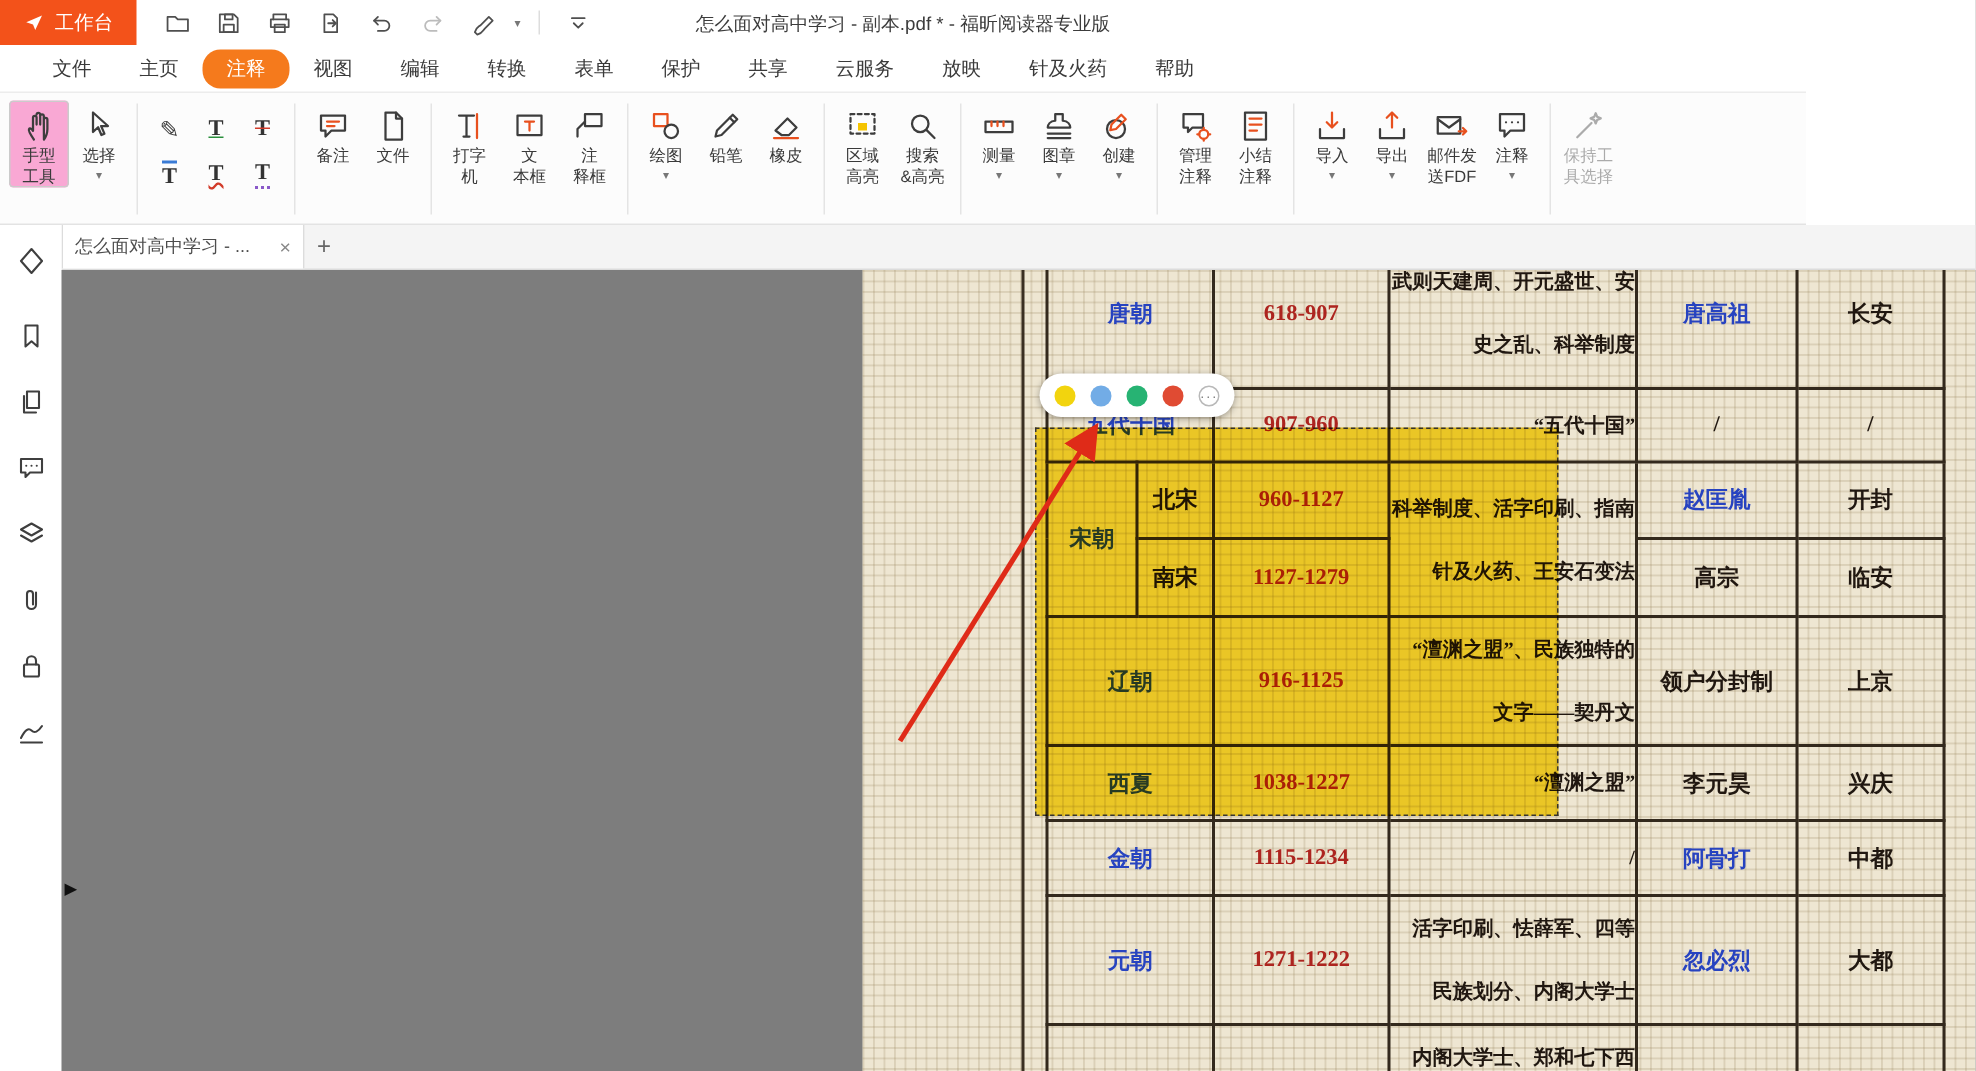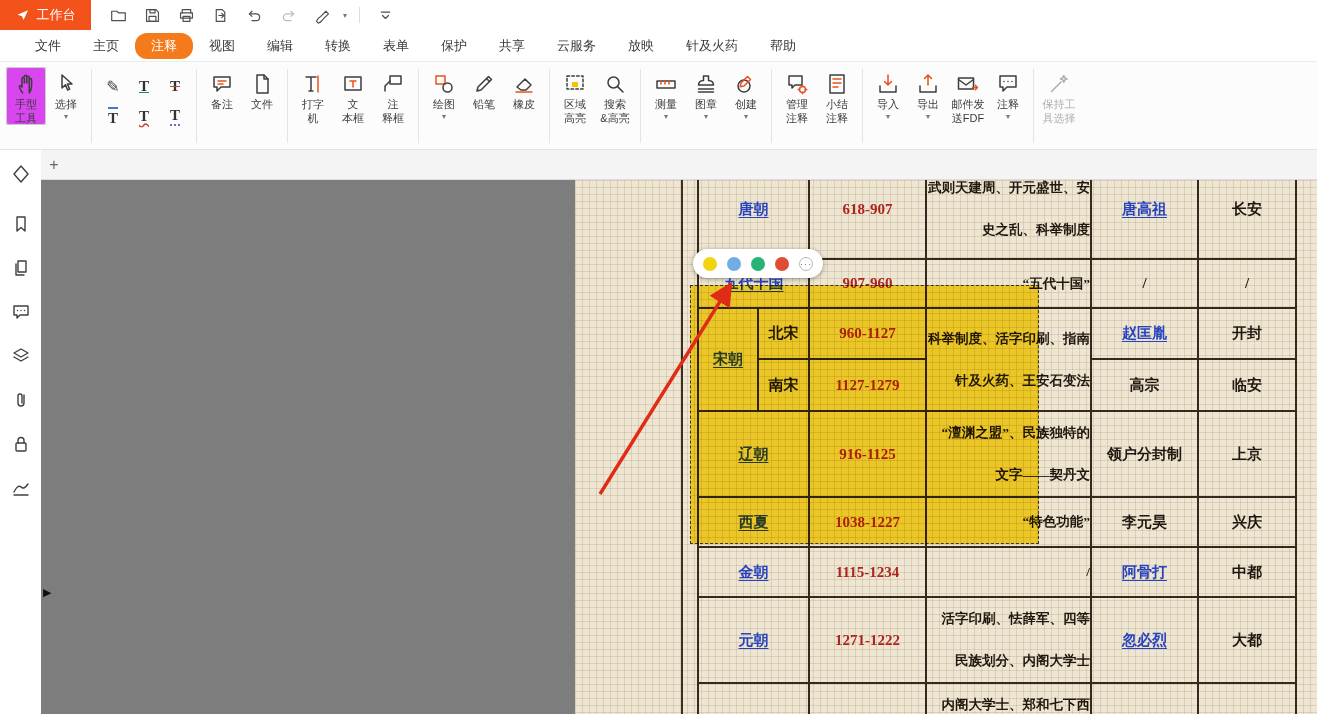--- a/index.html
+++ b/index.html
@@ -1,18 +1,18 @@
 <!DOCTYPE html>
 <html><head>
 <meta charset="utf-8">
 <style>
   * { margin:0; padding:0; box-sizing:border-box; }
   html,body { width:1317px; height:714px; overflow:hidden; background:#fff;
               font-family:"Liberation Sans", sans-serif; }
-  .app { position:relative; width:1317px; height:714px;padding-left:36px; }
+  .app { position:relative; width:1204px; height:714px;padding-left:36px; }
 
   
   .titlebar { position:absolute; left:0; top:0; width:100%; height:30px; background:#fff;
               display:flex; align-items:center; }
   .logo { width:91px; height:30px; background:#f3521a; color:#fff; display:flex; align-items:center;
           justify-content:center; gap:6px; font-size:13px; cursor:default; }
   .logo svg { width:15px; height:15px; }
   .quick { display:flex; align-items:center; gap:8px; margin-left:14px; }
   .qi { width:26px; height:24px; display:flex; align-items:center; justify-content:center; border-radius:3px; }
   .qi svg { width:17px; height:17px; }
@@ -29,21 +29,21 @@
   .menu-item.active { background:#f57a1c; color:#fff; }
 
   
   .ribbon { position:absolute; left:0; top:62px; width:100%; height:88px; background:#fcfcfc;
             border-bottom:1px solid #e3e3e3; display:flex; align-items:flex-start; padding:5px 4px 0 6px; }
   .rbtn { display:flex; flex-direction:column; align-items:center; min-width:40px; padding:3px 2px 0 2px;
           border-radius:3px; }
   .rbtn .ricon { height:27px; display:flex; align-items:center; justify-content:center; }
   .rlabel { font-size:11px; line-height:14px; color:#3a3a3a; text-align:center; white-space:pre-line; }
   .caret { font-size:8px; color:#777; line-height:9px; margin-top:1px; }
-  .rbtn.selected { background:#d946ef; box-shadow:0 0 0 1px #cbcbcb inset; }
+  .rbtn.selected { background:#f9a8d4; box-shadow:0 0 0 1px #cbcbcb inset; }
   .rbtn.disabled { opacity:.42; }
   .rsep { width:1px; height:74px; background:#e4e4e4; margin:2px 5px 0 5px; flex:none; }
   .ri { width:24px; height:24px; }
   .ri .s { fill:none; stroke:#3d3d3d; stroke-width:1.5; stroke-linecap:round; stroke-linejoin:round; }
   .ri .a { stroke:#e8501e; }
   .ri .f { fill:#f5c400; stroke:none; }
   .markup-grid { display:grid; grid-template-columns:repeat(3,30px); grid-template-rows:29px 29px;
                  gap:1px; padding:5px 1px 0 1px; }
   .mbtn { display:flex; align-items:center; justify-content:center; border-radius:3px; }
   .tt { font-family:"Liberation Serif", serif; font-size:15px; font-weight:700; color:#333; }
@@ -80,21 +80,21 @@
           background-image:
             linear-gradient(rgba(150,130,90,.22) 1px, transparent 1px),
             linear-gradient(90deg, rgba(150,130,90,.22) 1px, transparent 1px);
           background-size:7px 7px; }
   .margin-line { position:absolute; left:106px; top:0; width:2px; height:534px; background:#3a2f22; }
 
   .doc-table { position:absolute; left:122px; top:-22px; border-collapse:collapse;
                font-family:"Liberation Serif", serif; font-weight:700; font-size:15px; color:#201710;
                table-layout:fixed; }
   .doc-table td { border:2px solid #33291d; text-align:center; vertical-align:middle; padding:0; }
-  .doc-table .link { color:#2743c0; text-decoration:underline; text-underline-offset:3px; }
+  .doc-table .link { color:#2743c0; text-underline-offset:3px; }
   .doc-table .years { color:#ad241f; }
   .doc-table .desc { font-size:13.5px;text-align:right; }
   .doc-table .desc div { line-height:42px; white-space:nowrap; }
   .doc-table .top { vertical-align:top; }
 
   .highlight-rect { position:absolute; left:115px; top:105px; width:349px; height:259px;
                     background:rgba(250,212,0,.82); mix-blend-mode:multiply;
                     border:1px dashed #3c3c3c; }
 
   .arrow-overlay { position:absolute; left:0; top:0; width:1276px; height:534px; pointer-events:none; }
@@ -162,20 +162,21 @@
       </div>
       <span class="caret">▾</span>
       <div class="tsep"></div>
       <div class="qi">
         <svg viewBox="0 0 20 20">
             <path class="s" d="M5 6h10"></path>
             <path class="s" d="M6.5 10L10 13.5 13.5 10"></path>
           </svg>
       </div>
     </div>
+    <div class="doc-title">怎么面对高中学习 - 副本.pdf * - 福昕阅读器专业版</div>
   </header>
 
   <nav class="menubar">
     <span class="menu-item">文件</span>
     <span class="menu-item">主页</span>
     <span class="menu-item active">注释</span>
     <span class="menu-item">视图</span>
     <span class="menu-item">编辑</span>
     <span class="menu-item">转换</span>
     <span class="menu-item">表单</span>
@@ -438,20 +439,24 @@
             <path class="s" d="M4.5 19.5L14 10"></path>
             <path class="s" d="M16.8 3.5l1 2.4 2.4 1-2.4 1-1 2.4-1-2.4-2.4-1 2.4-1z"></path>
           </svg>
       </span>
       <span class="rlabel">保持工
 具选择</span>
     </div>
   </section>
 
   <div class="tabbar">
+    <div class="tab">
+      <span class="tab-title">怎么面对高中学习 - ...</span>
+      <span class="tab-close">×</span>
+    </div>
     <div class="newtab">+</div>
   </div>
 
   <aside class="rail">
     <div class="rail-btn first">
       <svg class="ric" viewBox="0 0 20 20">
           <path class="s" d="M10 2L17 10 10 18 3 10z"></path>
         </svg>
     </div>
     <div class="rail-btn">
@@ -555,21 +560,21 @@
             <div>“澶渊之盟”、民族独特的</div>
             <div>文字——契丹文</div>
           </td>
           <td>领户分封制</td>
           <td>上京</td>
         </tr>
         <tr style="height:50px">
           <td colspan="2" class="link">西夏</td>
           <td class="years">1038-1227</td>
           <td class="desc">
-            <div>“特色功能”</div>
+            <div>“澶渊之盟”</div>
           </td>
           <td>李元昊</td>
           <td>兴庆</td>
         </tr>
         <tr style="height:50px">
           <td colspan="2" class="link">金朝</td>
           <td class="years">1115-1234</td>
           <td class="desc">
             <div>/</div>
           </td>

